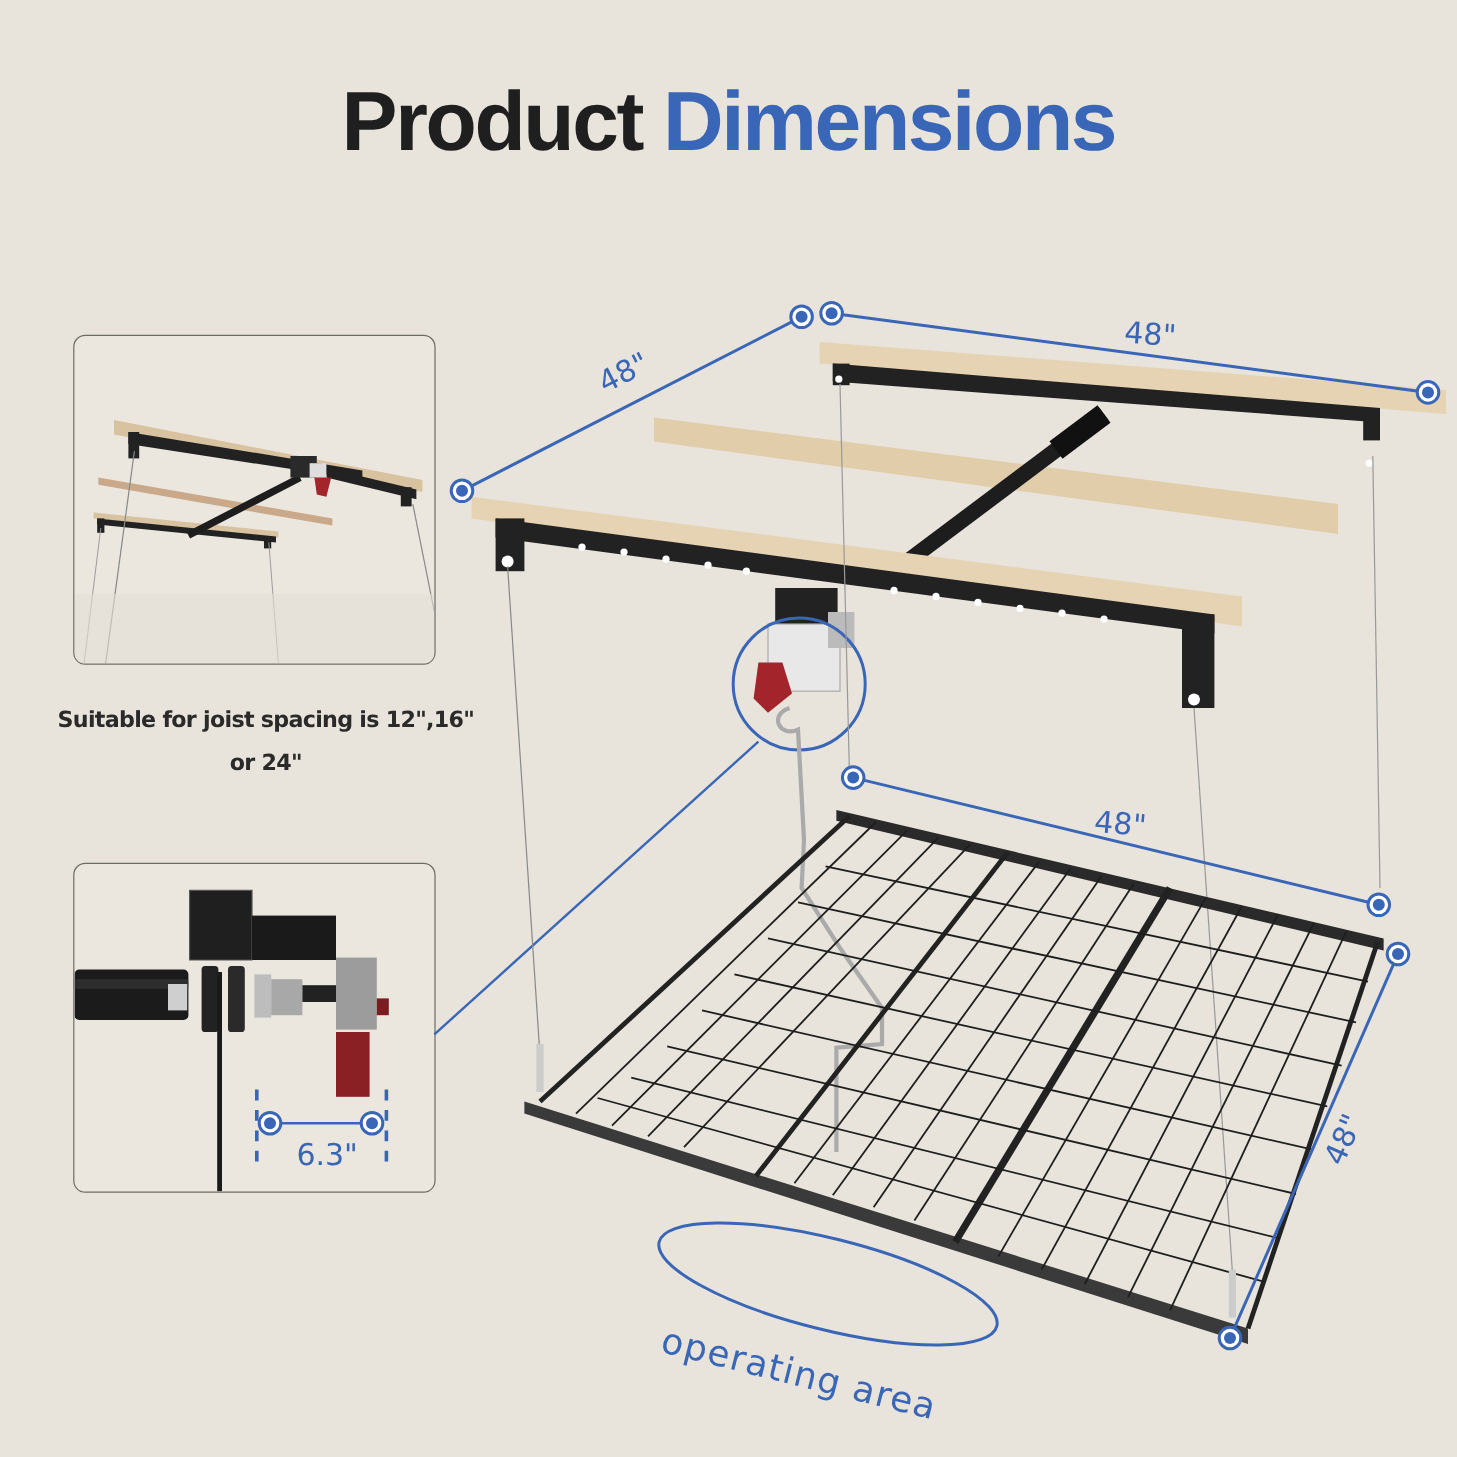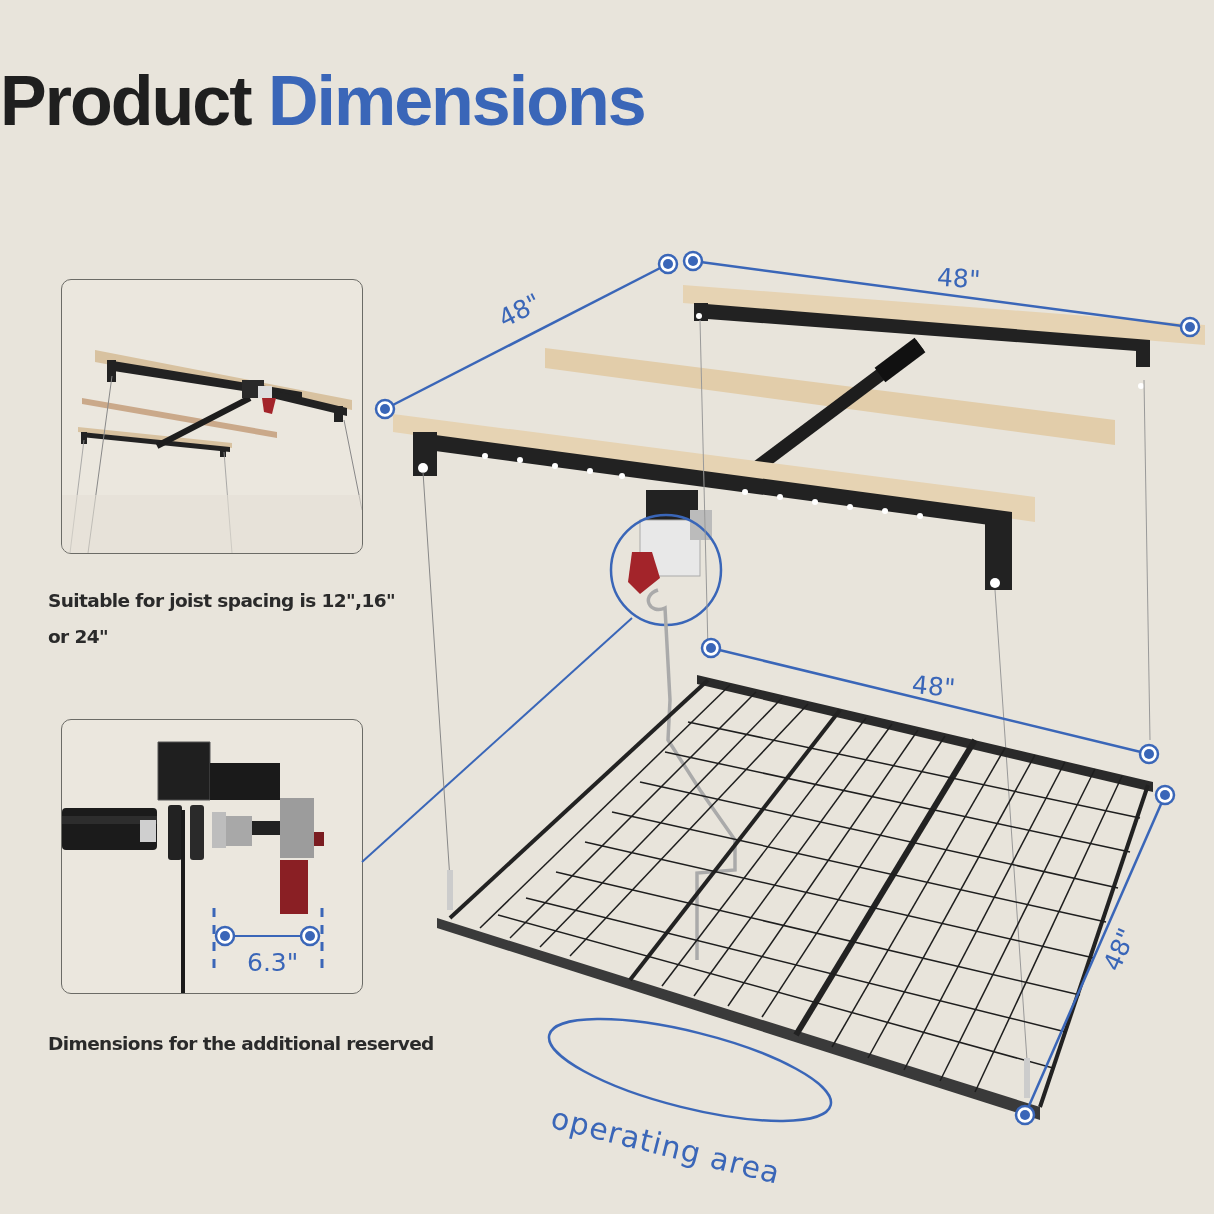--- a/index.html
+++ b/index.html
@@ -3,35 +3,36 @@
 <meta charset="utf-8">
 <style>
   html, body { margin:0; padding:0; }
   body {
     width:1214px; height:1214px; overflow:hidden;
     background:#e8e4db;
     font-family:"DejaVu Sans", sans-serif;
     position:relative;
   }
   .title {
-    position:absolute; left:0; top:66px; width:1214px; 
+    position:absolute; left:0; top:66px; width:1214px; text-align:center;
     font-family:"Liberation Sans", sans-serif; font-weight:700;
     font-size:70px; letter-spacing:-2px; line-height:1;
   }
   .title .dark { color:#1f1f1f; }
   .title .blue { color:#3a66b8; }
   .panel {
     position:absolute; border:1.5px solid #6b6b66; border-radius:10px;
     background:#ebe7de; overflow:hidden;
   }
   .panel svg { position:absolute; left:0; top:0; }
   .caption {
     position:absolute; left:48px; font-family:"DejaVu Sans", sans-serif;
     font-weight:700; font-size:18.5px; color:#2a2a2a; line-height:36px;
     letter-spacing:-0.6px;
+    text-align:center;
   }
   #main-svg { position:absolute; left:0; top:0; }
 </style>
 </head>
 <body>
 
 <div class="title">
   <span class="dark">Product</span>
   <span class="blue">Dimensions</span>
 </div>
@@ -102,21 +103,20 @@
       <circle cx="163" cy="216" r="9" fill="#fff" stroke="#3a66b8" stroke-width="2.5"></circle>
       <circle cx="163" cy="216" r="5" fill="#3a66b8"></circle>
       <circle cx="248" cy="216" r="9" fill="#fff" stroke="#3a66b8" stroke-width="2.5"></circle>
       <circle cx="248" cy="216" r="5" fill="#3a66b8"></circle>
     </g>
   </svg>
   <div style="position:absolute; left:185px; top:228px; color:#3a66b8; font-size:25px; font-family:'DejaVu Sans',sans-serif;">6.3"</div>
 </div>
 
 <div class="caption" style="top:1026px;">
-  <div>Dimensions for the additional reserved</div>
 </div>
 
 <svg id="main-svg" width="1214" height="1214" viewBox="0 0 1214 1214">
 
   <line x1="362" y1="862" x2="632" y2="618" stroke="#3a66b8" stroke-width="2"></line>
 
   <polygon points="683,285 1205,325 1205,345 683,303" fill="#e6d3b3"></polygon>
 
   <polygon points="694,303 1150,340 1150,352 694,318" fill="#222"></polygon>
   <rect x="694" y="303" width="14" height="18" fill="#222"></rect>

